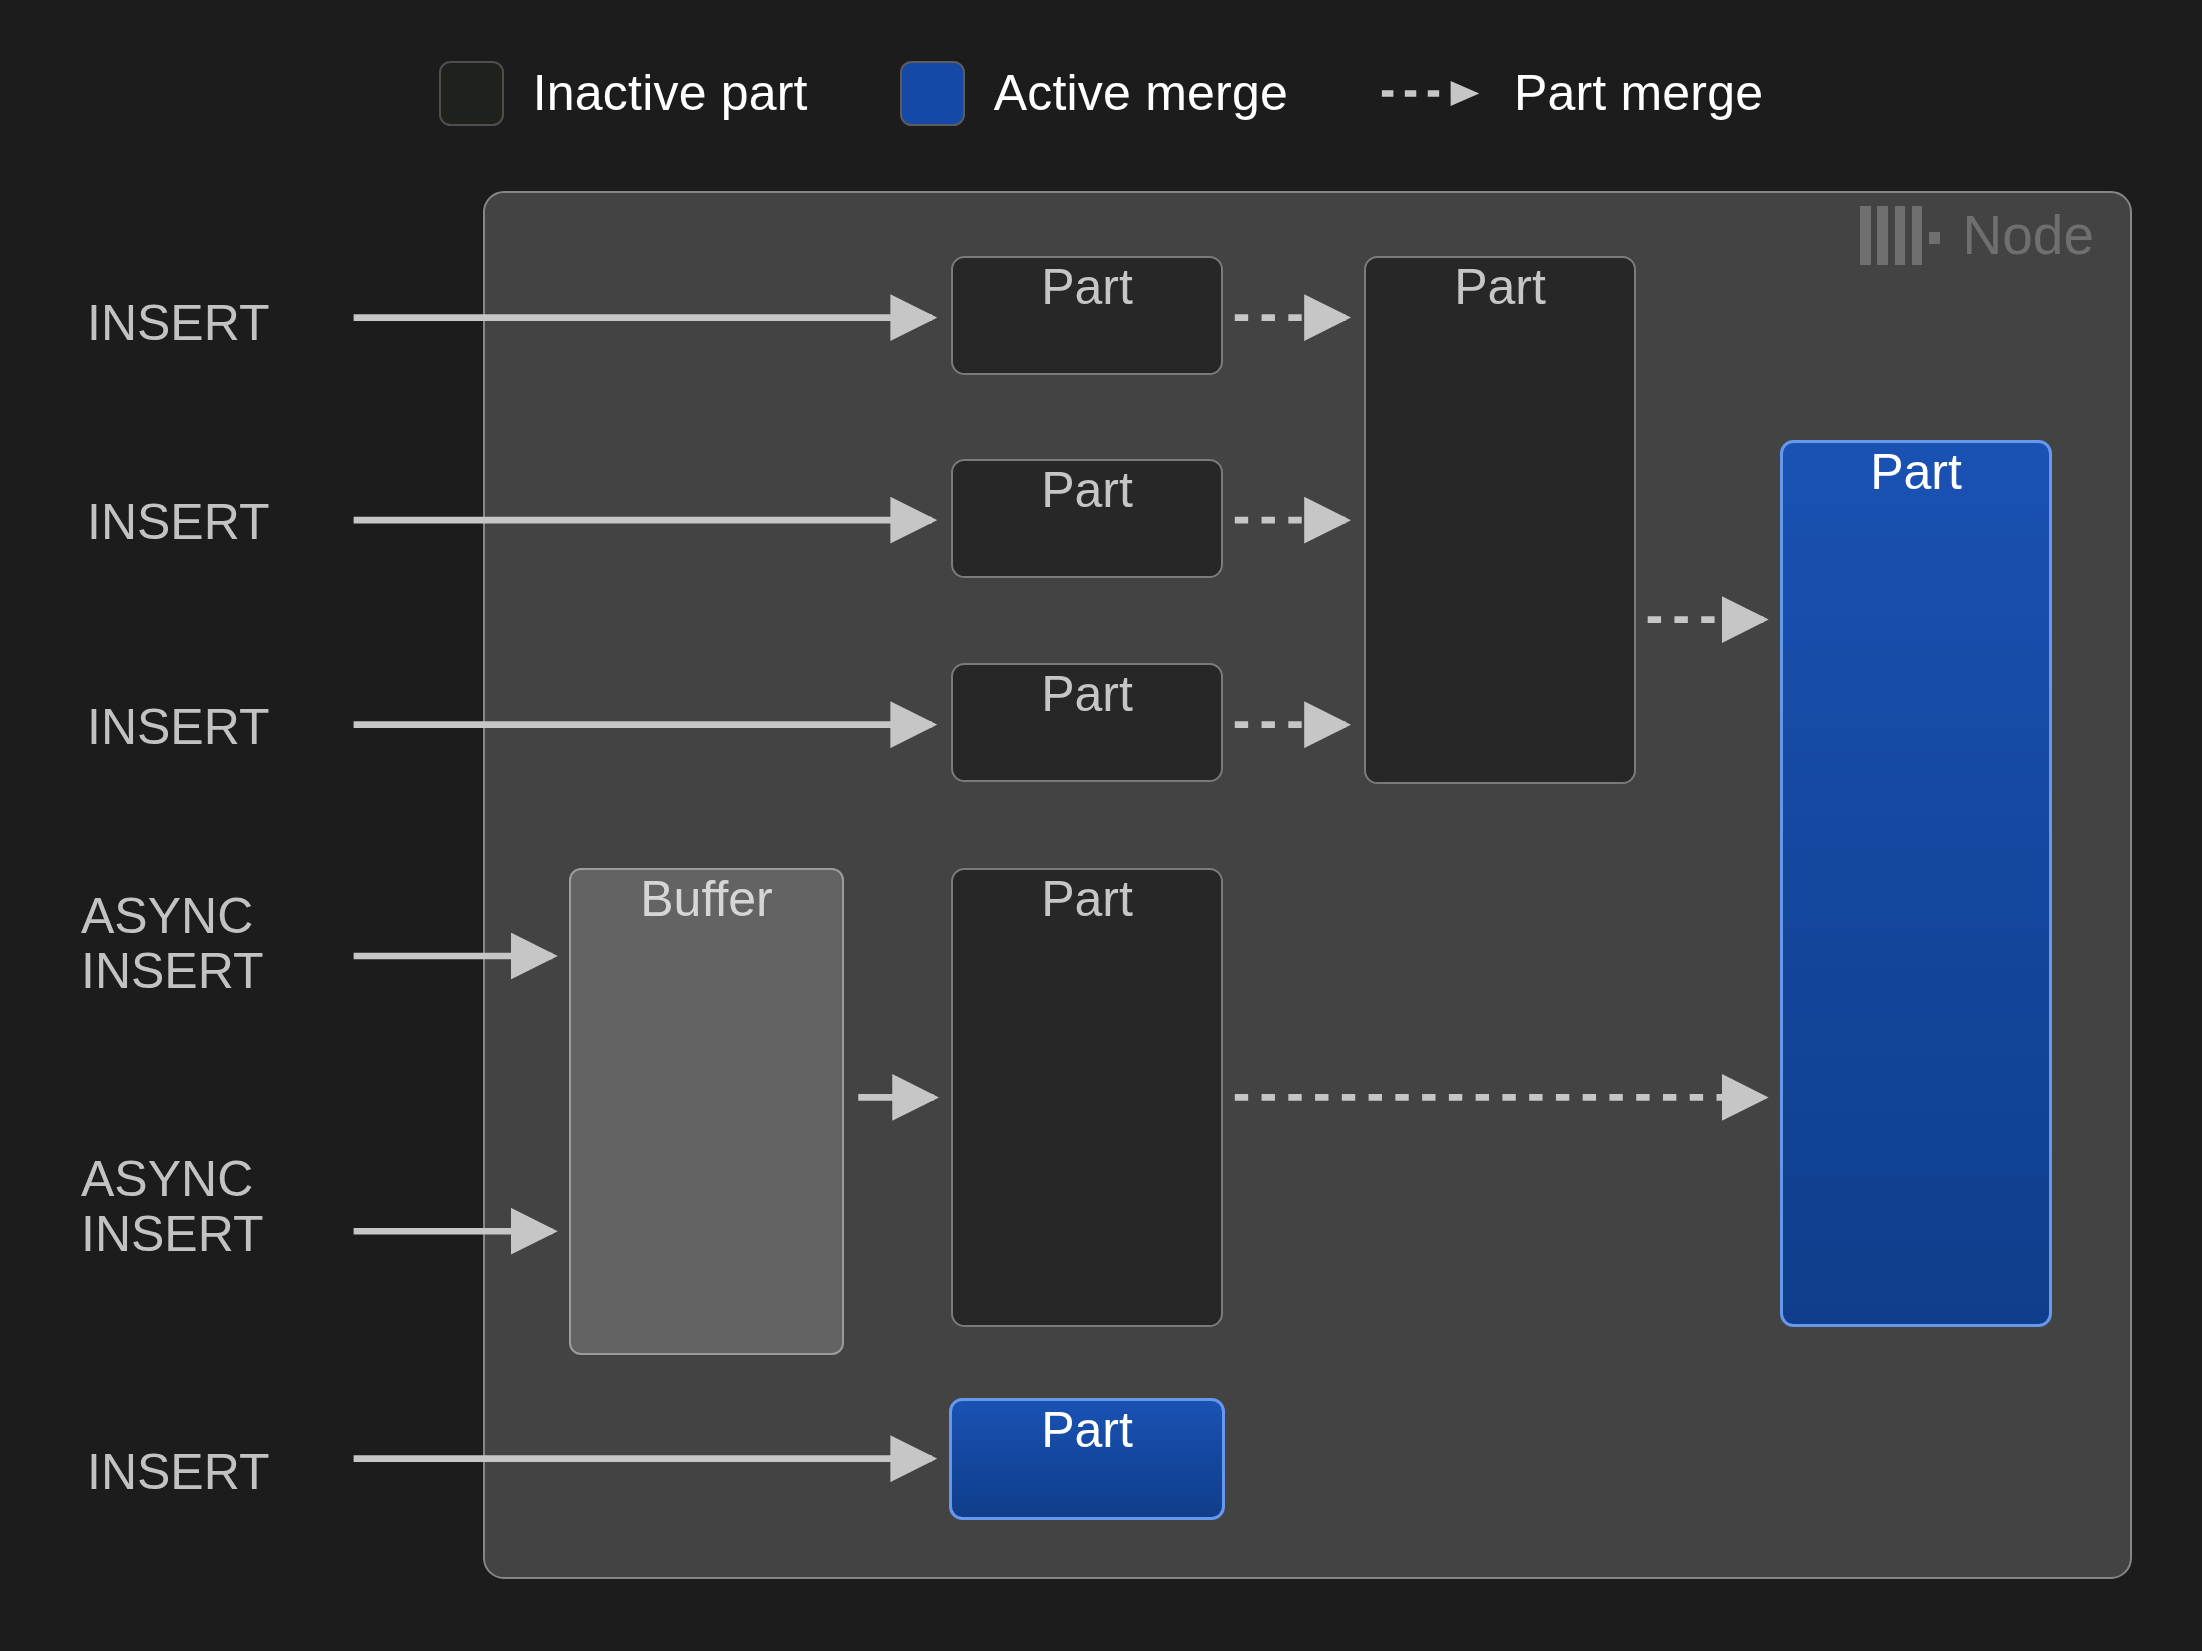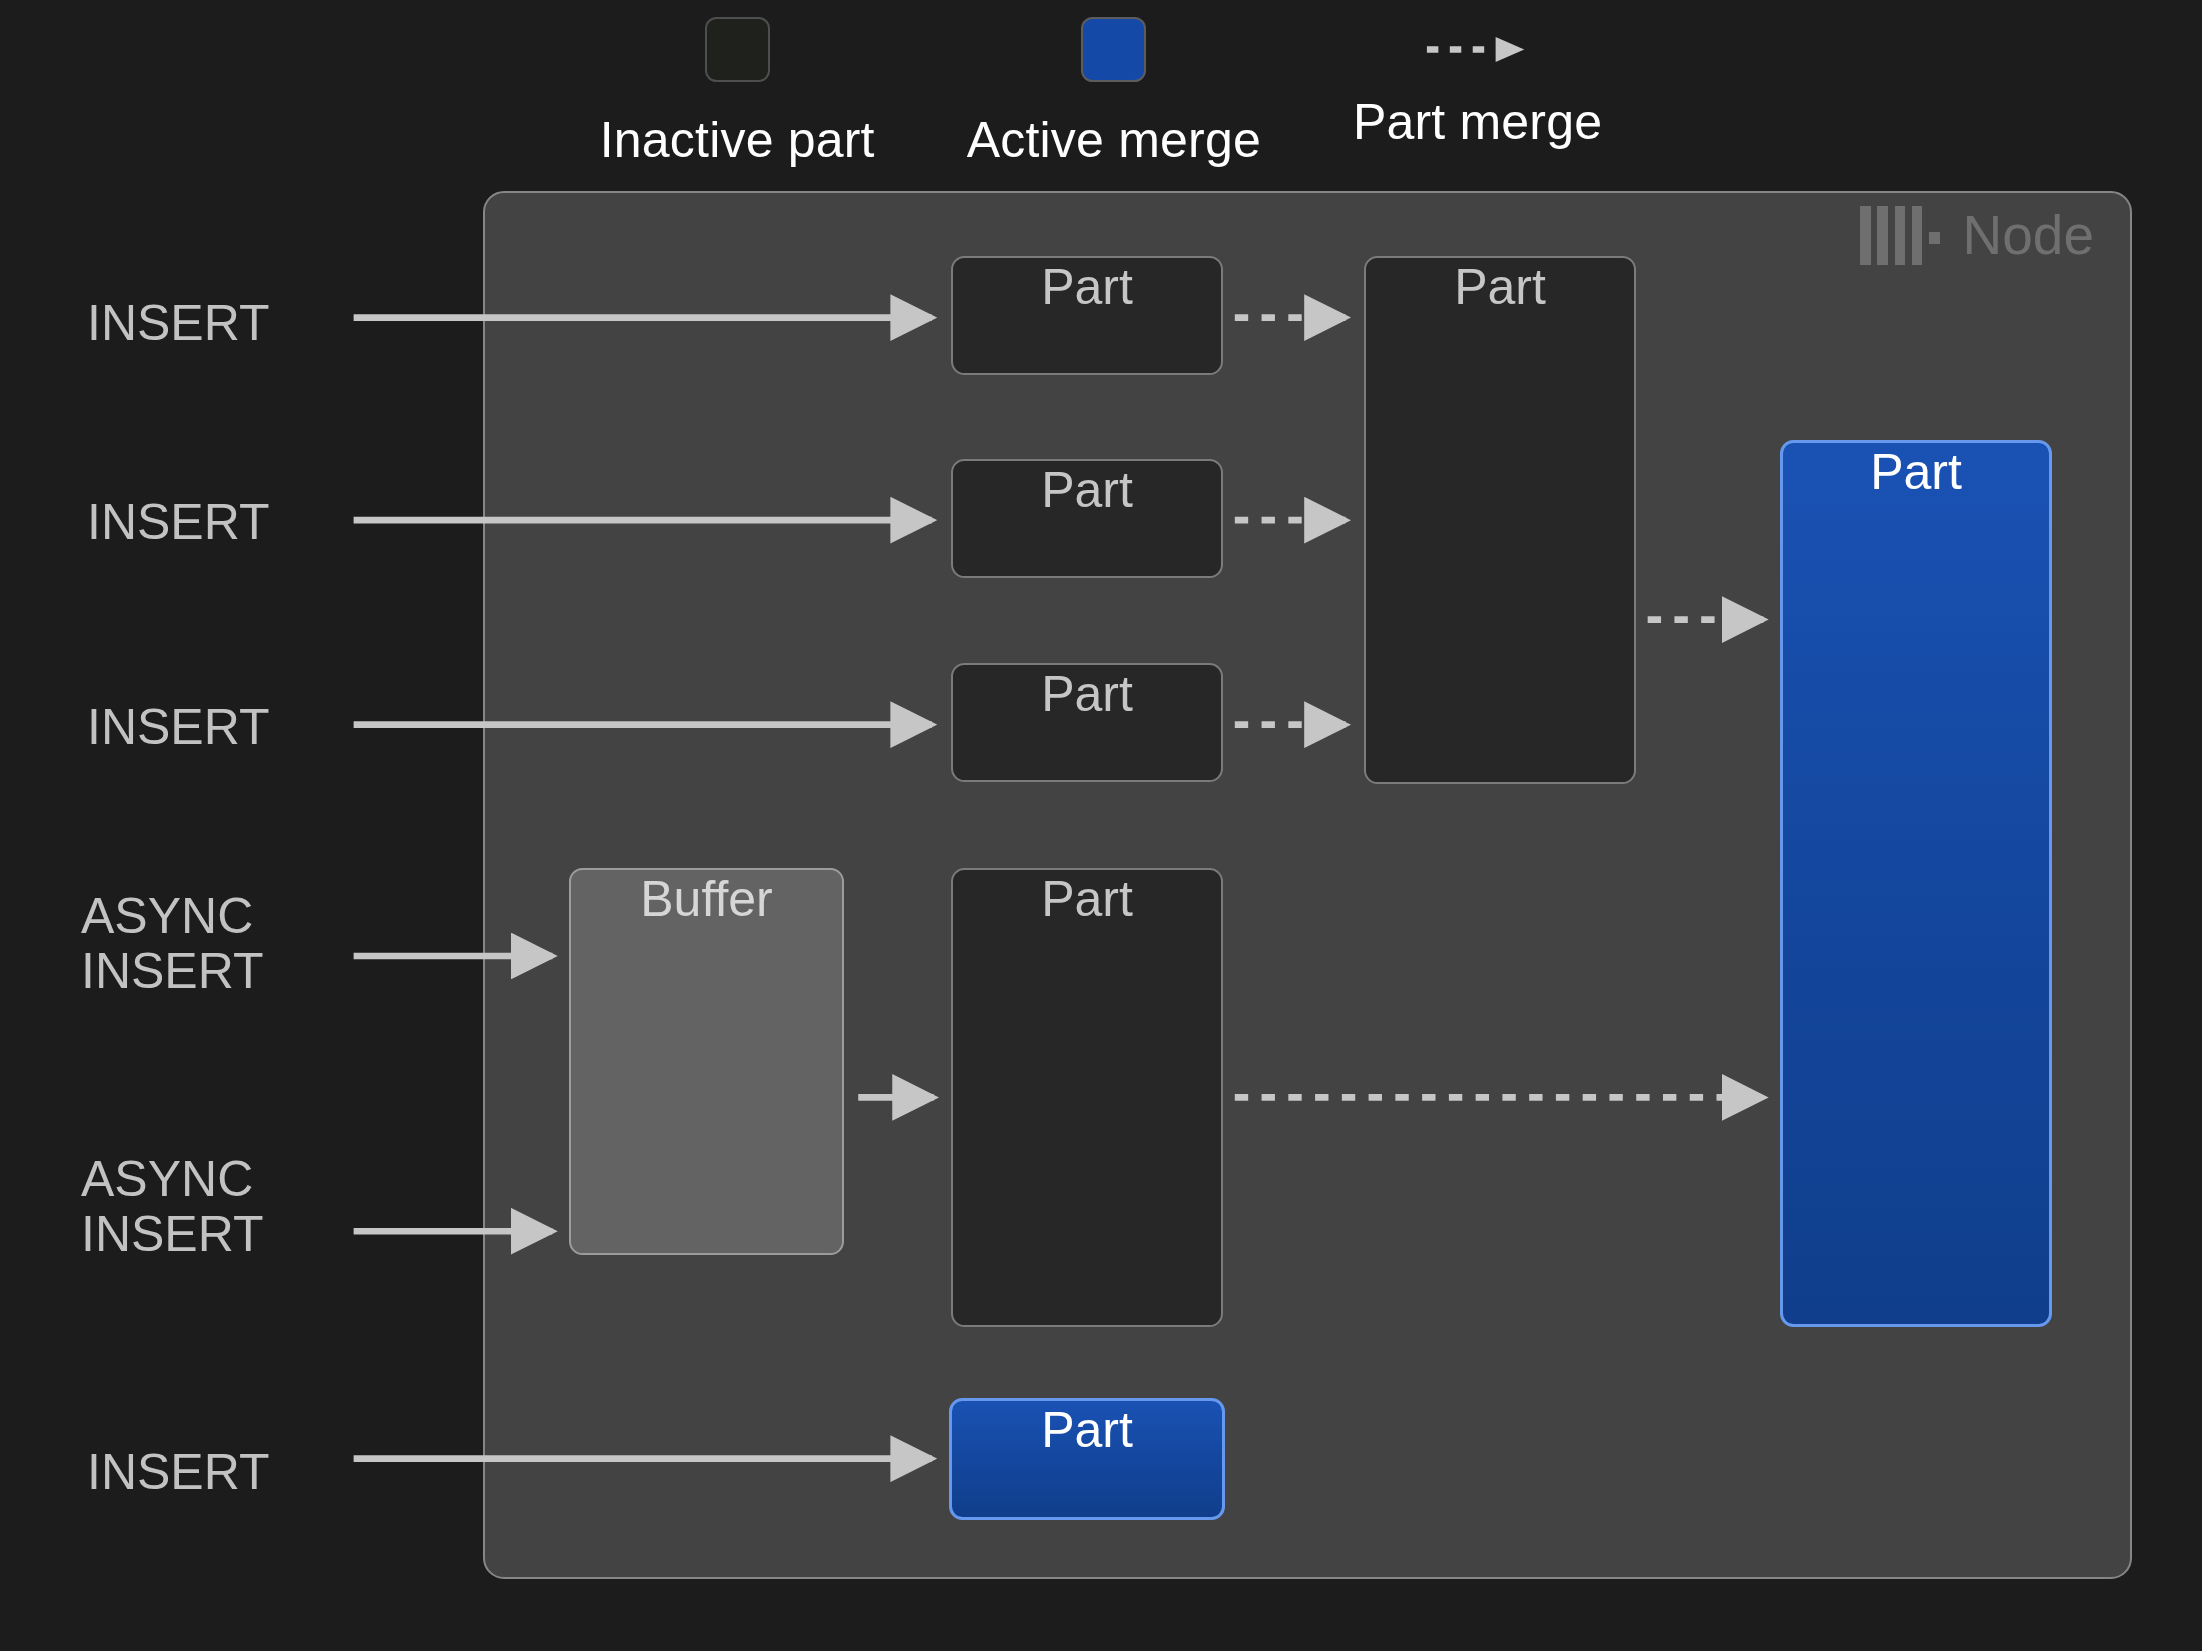--- a/index.html
+++ b/index.html
@@ -25,21 +25,20 @@
     height: 86px;
     display: flex;
     align-items: center;
     justify-content: center;
     gap: 92px;
   }
   .legend-item {
     display: flex;
     align-items: center;
     gap: 29px;
-    flex-direction: column;
   }
   .legend-swatch {
     width: 65px;
     height: 65px;
     border-radius: 11.5px;
     box-sizing: border-box;
   }
   .legend-swatch.inactive {
     background: #1f211d;
     border: 2.9px solid #4e4e4e;
@@ -209,21 +208,21 @@
 </div>
 
 <div class="box inactive" style="left:951px; top:663px; width:272px; height:119px;">
   <span>Part</span>
 </div>
 
 <div class="box inactive" style="left:1364px; top:256px; width:272px; height:528px;">
   <span>Part</span>
 </div>
 
-<div class="box buffer" style="left:569px; top:868px; width:275px; height:387px;">
+<div class="box buffer" style="left:569px; top:868px; width:275px; height:487px;border-radius:12px;">
   <span>Buffer</span>
 </div>
 
 <div class="box inactive" style="left:951px; top:868px; width:272px; height:459px;">
   <span>Part</span>
 </div>
 
 <div class="box active" style="left:1780px; top:440px; width:272px; height:887px;">
   <span>Part</span>
 </div>

